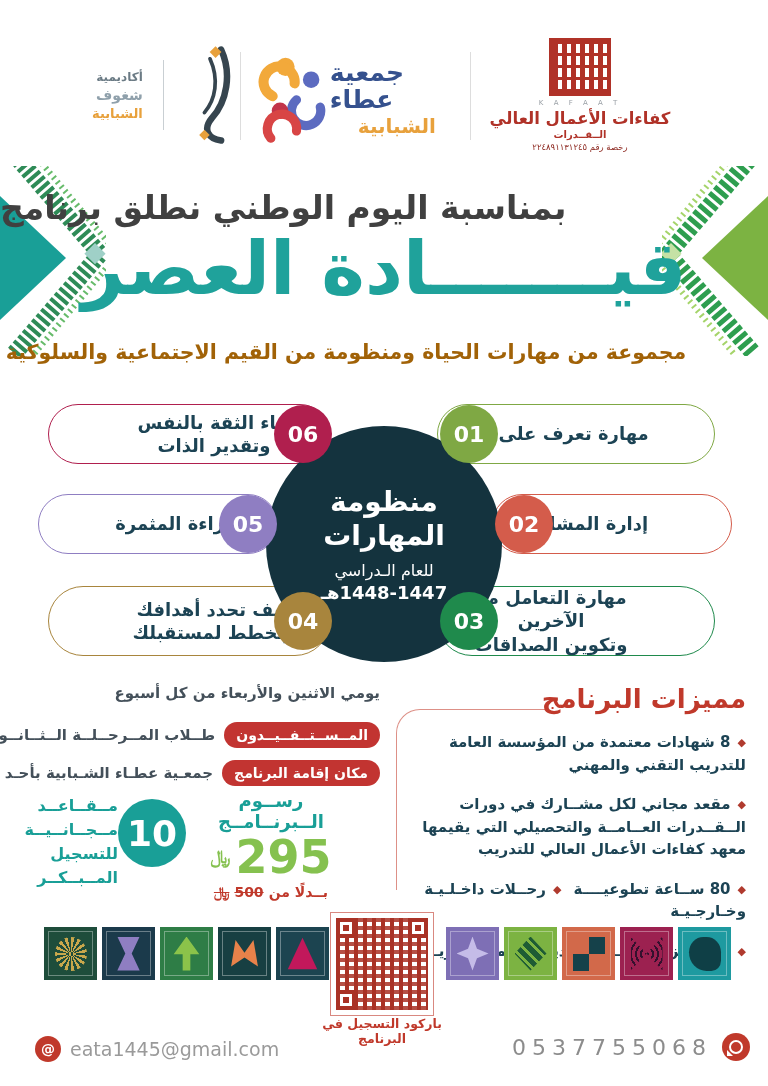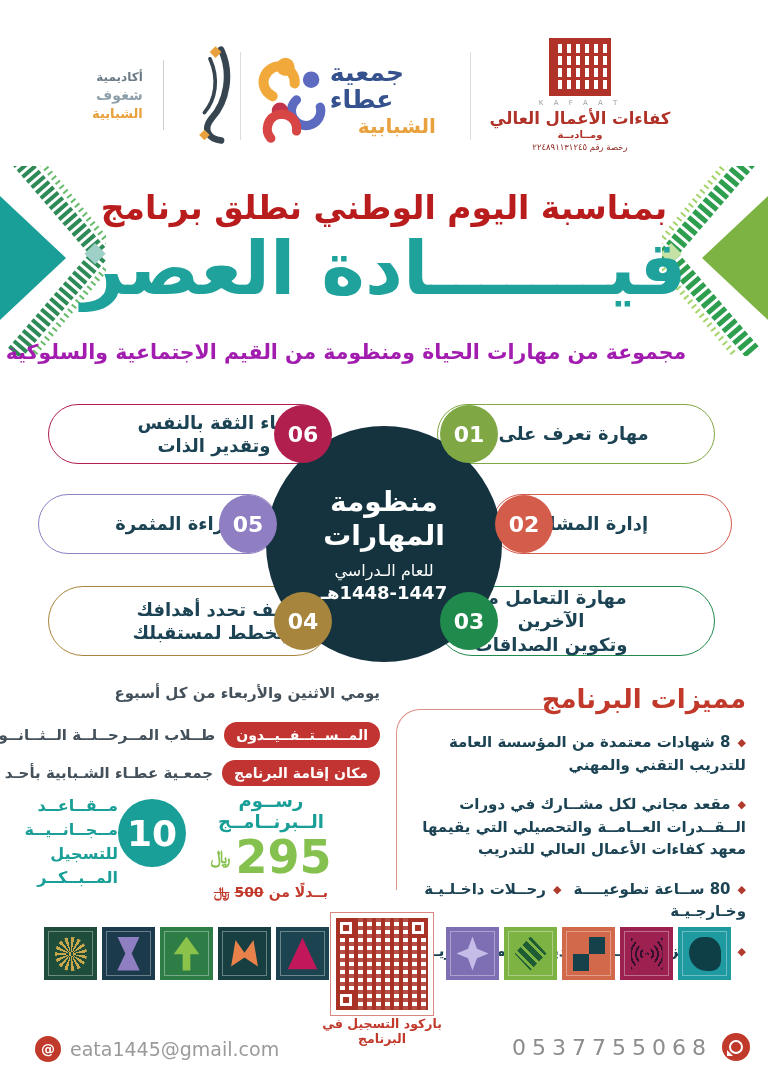--- a/index.html
+++ b/index.html
@@ -28,23 +28,23 @@
   .k-latin{color:#9AA0A6;font-size:7px;letter-spacing:4px;margin-top:3px;}
   .k-title{color:#B03228;font-size:16.5px;font-weight:bold;margin-top:2px;white-space:nowrap;}
   .k-sub{color:#B03228;font-size:10px;font-weight:bold;margin-top:1px;}
   .k-lic{color:#8E2A22;font-size:8.5px;margin-top:2px;}
 
   
   .decor{position:absolute;top:166px;width:106px;height:190px;}
   .decor-l{left:0;} .decor-r{left:662px;}
 
   
-  .occasion{position:absolute;left:0;top:188px;width:768px;text-align:center;color:#b91c1c;font-size:33px;font-weight:bold;}
+  .occasion{position:absolute;left:0;top:188px;width:768px;text-align:left;color:#404040;font-size:33px;font-weight:bold;}
   .program{position:absolute;left:0;top:226px;width:768px;text-align:center;color:#1FA29B;font-size:74px;font-weight:bold;line-height:1.15;}
-  .subtitle{position:absolute;left:0;top:340px;width:692px;text-align:center;color:#a21caf;font-size:20.5px;font-weight:bold;}
+  .subtitle{position:absolute;left:0;top:340px;width:692px;text-align:center;color:#a16207;font-size:20.5px;font-weight:bold;}
 
   
   .pill{position:absolute;border:1.6px solid var(--c);border-radius:36px;background:#fff;display:flex;align-items:center;justify-content:center;z-index:1;color:#1C4354;font-size:18px;font-weight:bold;text-align:center;white-space:pre-line;line-height:1.3;}
   .p01{left:437px;top:404px;width:278px;height:60px;padding:0 62px 0 12px;}
   .p02{left:492px;top:494px;width:240px;height:60px;padding:0 62px 0 12px;}
   .p03{left:437px;top:586px;width:278px;height:70px;padding:0 62px 0 12px;}
   .p06{left:48px;top:404px;width:282px;height:60px;padding:0 12px 0 62px;}
   .p05{left:38px;top:494px;width:240px;height:60px;padding:0 12px 0 62px;}
   .p04{left:48px;top:586px;width:282px;height:70px;padding:0 12px 0 62px;}
   .pill{box-sizing:border-box;}
@@ -152,21 +152,21 @@
       <div class="a2">الشبابية</div>
     </div>
   </div>
 
   <div class="hdiv hd2"></div>
 
   <div class="kafaat">
     <div class="k-icon"></div>
     <div class="k-latin">K A F A A T</div>
     <div class="k-title">كفاءات الأعمال العالي</div>
-    <div class="k-sub">ومــاديــة</div>
+    <div class="k-sub">الــقــدرات</div>
     <div class="k-lic">رخصة رقم ٢٢٤٨٩١١٣١٢٤٥</div>
   </div>
 
   <svg class="decor decor-l" viewBox="0 0 106 190">
     <path d="M14 -12 L100 88 L14 188" fill="none" stroke="#2E8B57" stroke-width="17" stroke-dasharray="4 3"></path>
     <path d="M34 -12 L118 88 L34 188" fill="none" stroke="#66BB6A" stroke-width="6" stroke-dasharray="2 4"></path>
     <polygon points="0,30 66,92 0,154" fill="#199F97"></polygon>
     <rect x="88" y="80" width="15" height="15" fill="#9FD0C7" transform="rotate(45 95 87)"></rect>
   </svg>
   <svg class="decor decor-r" viewBox="0 0 106 190">

